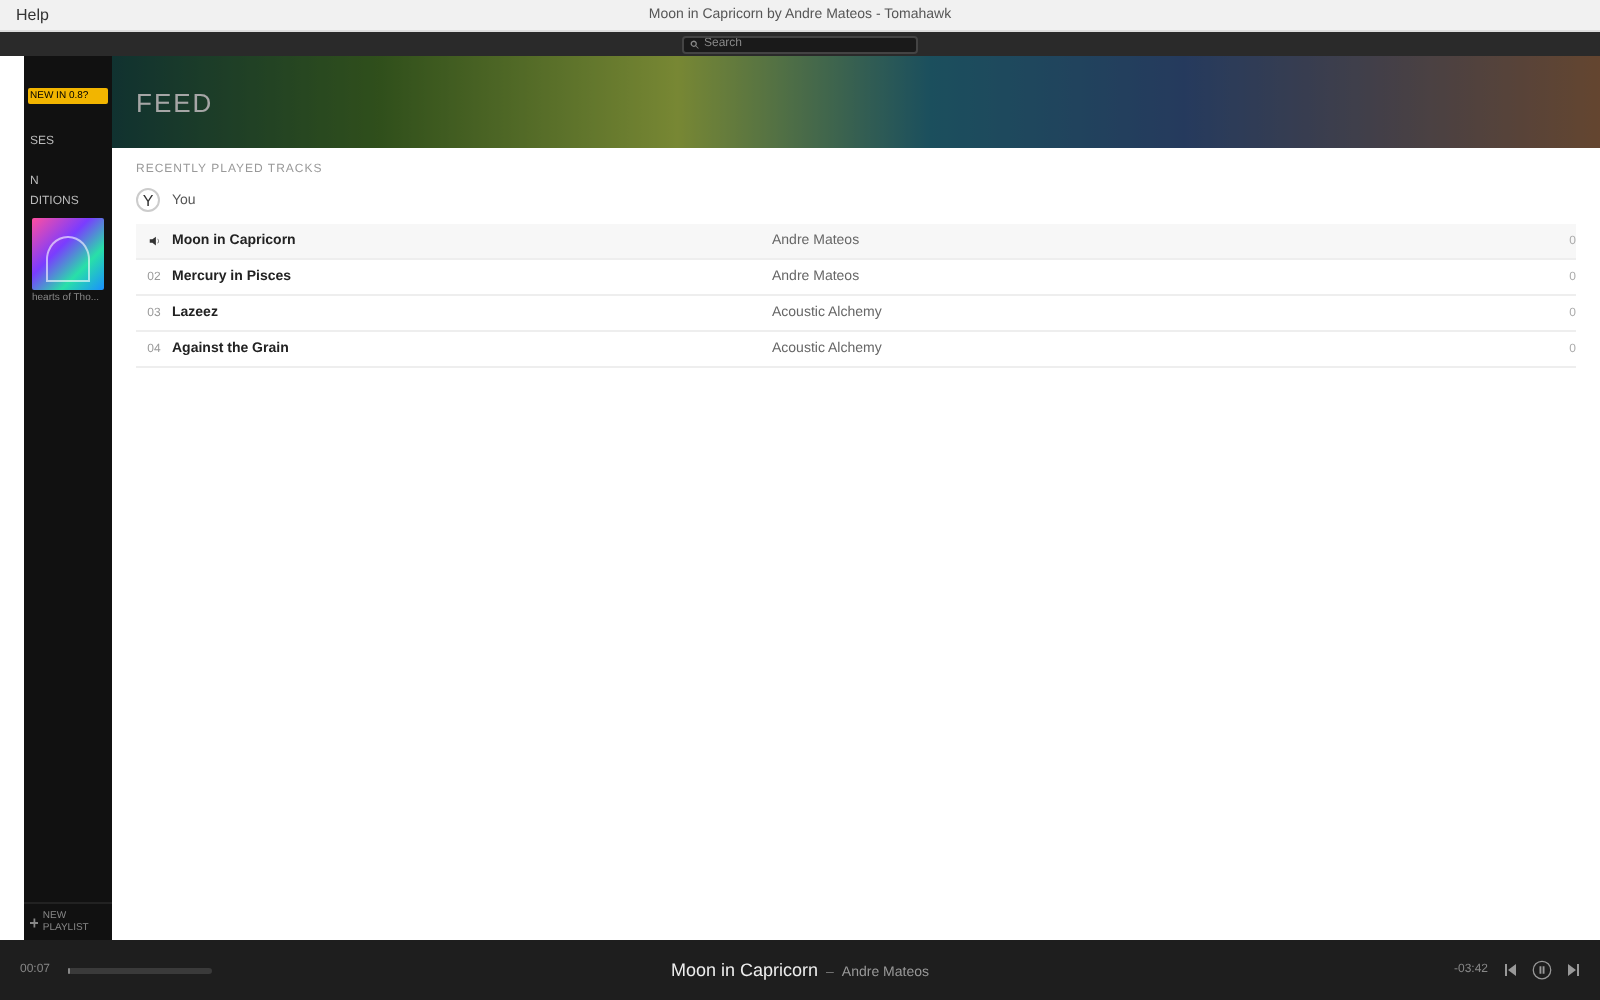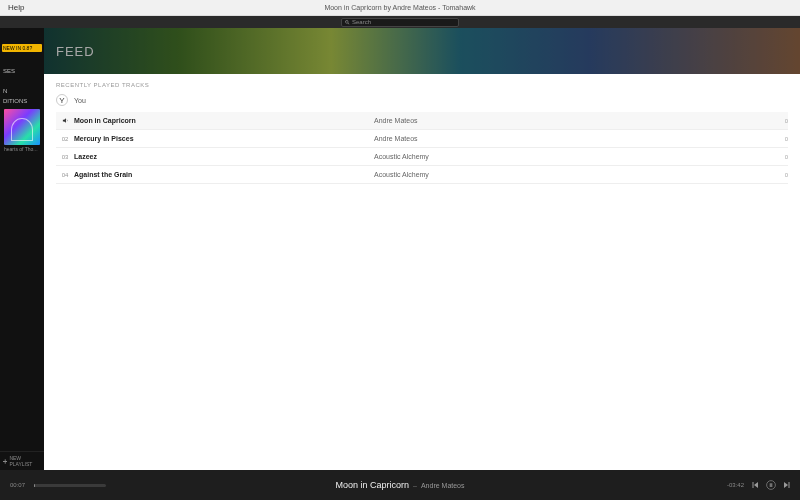--- a/index.html
+++ b/index.html
@@ -7,21 +7,21 @@
 
   .menubar { height: 16px; background: #f1f1f1; display: flex; align-items: center; padding: 0 8px; font-size: 8px; color: #333; border-bottom: 1px solid #ddd; position: relative; }
   .menubar .title { position: absolute; left: 50%; transform: translateX(-50%); font-size: 7px; color: #555; }
 
   .toolbar { height: 12px; background: #2a2a2a; display: flex; align-items: center; justify-content: center; }
   .search-wrap { display: flex; align-items: center; background: #1a1a1a; border: 1px solid #444; border-radius: 2px; height: 9px; width: 118px; padding: 0 3px; }
   .search-wrap svg { width: 5px; height: 5px; fill: #888; }
   .search-wrap input { flex: 1; background: transparent; border: none; outline: none; color: #ccc; font-size: 6px; margin-left: 2px; }
   .search-wrap input::placeholder { color: #888; }
 
-  .body { display: flex; height: calc(500px - 16px - 12px - 30px); }
+  .body { display: flex; height: calc(500px - 16px - 12px - 30px); padding-left: 12px; }
 
   .sidebar { width: 44px; background: #111; color: #bbb; font-size: 6px; padding-top: 16px; display: flex; flex-direction: column; overflow: hidden; }
   .sidebar .item { padding: 2px 3px; white-space: nowrap; overflow: hidden; }
   .sidebar .new-badge { background: #f2b500; color: #000; font-size:5px; padding:1px; margin:0 2px 4px 2px; border-radius:1px; text-align:left; }
   .sidebar .section { margin-top: 10px; }
   .sidebar .mini-art { width: 36px; height: 36px; margin: 3px 4px 1px 4px; background: linear-gradient(135deg,#ff4fa0 0%,#7a3cff 40%,#28e0a8 70%,#1a90ff 100%); border-radius:1px; position:relative; }
   .sidebar .mini-art::after{ content:""; position:absolute; inset:25% 20% 10% 20%; border:1px solid rgba(255,255,255,.6); border-radius:50% 50% 0 0; }
   .sidebar .mini-title { font-size:5px; color:#888; padding:0 4px; white-space:nowrap; overflow:hidden; }
   .sidebar .create { margin-top:auto; padding:3px; font-size:5px; color:#888; border-top:1px solid #222; display:flex; align-items:center; gap:2px; }
   .sidebar .create svg{ width:5px;height:5px;fill:#888; }

